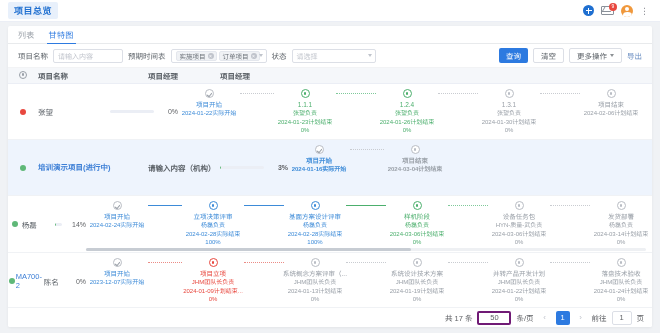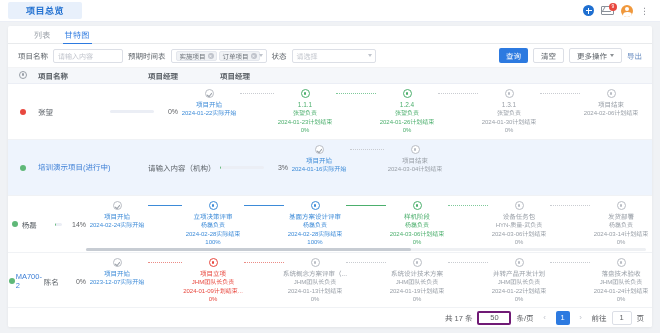--- a/index.html
+++ b/index.html
@@ -17,21 +17,21 @@
 
   
   .topbar {
     height: 22px; background: #ffffff;
     display: flex; align-items: center;
     border-bottom: 1px solid #ebeef5;
     padding: 0 8px;
   }
   .topbar-title {
     font-size: 9px; font-weight: bold; color: #1f6fd0;
-    background: #e8f0fb; padding: 2px 18px; border-radius: 2px;
+    background: #e8f0fb; padding: 2px 6px; border-radius: 2px;
     letter-spacing: .5px;
   }
   .topbar-spacer { flex: 1; }
   .topbar-icons { display: flex; align-items: center; gap: 7px; padding-right: 2px; }
   .plus-ic {
     width: 11px; height: 11px; border-radius: 50%;
     background: #1f6fd0; position: relative; cursor: pointer;
   }
   .plus-ic::before, .plus-ic::after {
     content: ""; position: absolute; background: #fff;
@@ -75,21 +75,21 @@
     position: absolute; left: 8px; top: 26px;
     width: 644px; height: 301px;
     background: #ffffff; border-radius: 2px;
     box-shadow: 0 1px 3px rgba(0,0,0,.06);
     overflow: hidden;
   }
 
   
   .tabs {
     height: 18px; display: flex; align-items: flex-end;
-    border-bottom: 1px solid #e8eaec; padding-left: 26px; gap: 14px;
+    border-bottom: 1px solid #e8eaec; padding-left: 10px; gap: 14px;
   }
   .tab {
     font-size: 8px; color: #9aa0a8; padding-bottom: 3px;
     cursor: pointer; position: relative; letter-spacing: .3px;
   }
   .tab.active { color: #2d7ae0; font-weight: normal; }
   .tab.active::after {
     content: ""; position: absolute; left: -2px; right: -2px; bottom: -1px;
     height: 1.5px; background: #2d7ae0;
   }
@@ -421,21 +421,21 @@
               <div class="node grey" style="width: 62px;">
                 <div class="circle">
                   <span class="inner"></span>
                 </div>
                 <div class="lbl">项目结束</div>
                 <div class="sub">2024-02-06计划结束</div>
               </div>
             </div>
           </div>
         </div>
-        <div class="row alt" style="height: 56px;">
+        <div class="row alt" style="height: 56px; font-weight: bold;">
           <div class="col-gear">
             <span class="status-dot" style="background: rgb(95, 184, 120);"></span>
           </div>
           <div class="col-name"><span class="pname">培训演示项目(进行中)</span></div>
           <div class="col-mgr pmgr">请输入内容（机构）</div>
           <div class="col-prog">
             <div class="progwrap">
               <div class="progbar">
                 <div class="progfill" style="width: 3%;"></div>
               </div>

